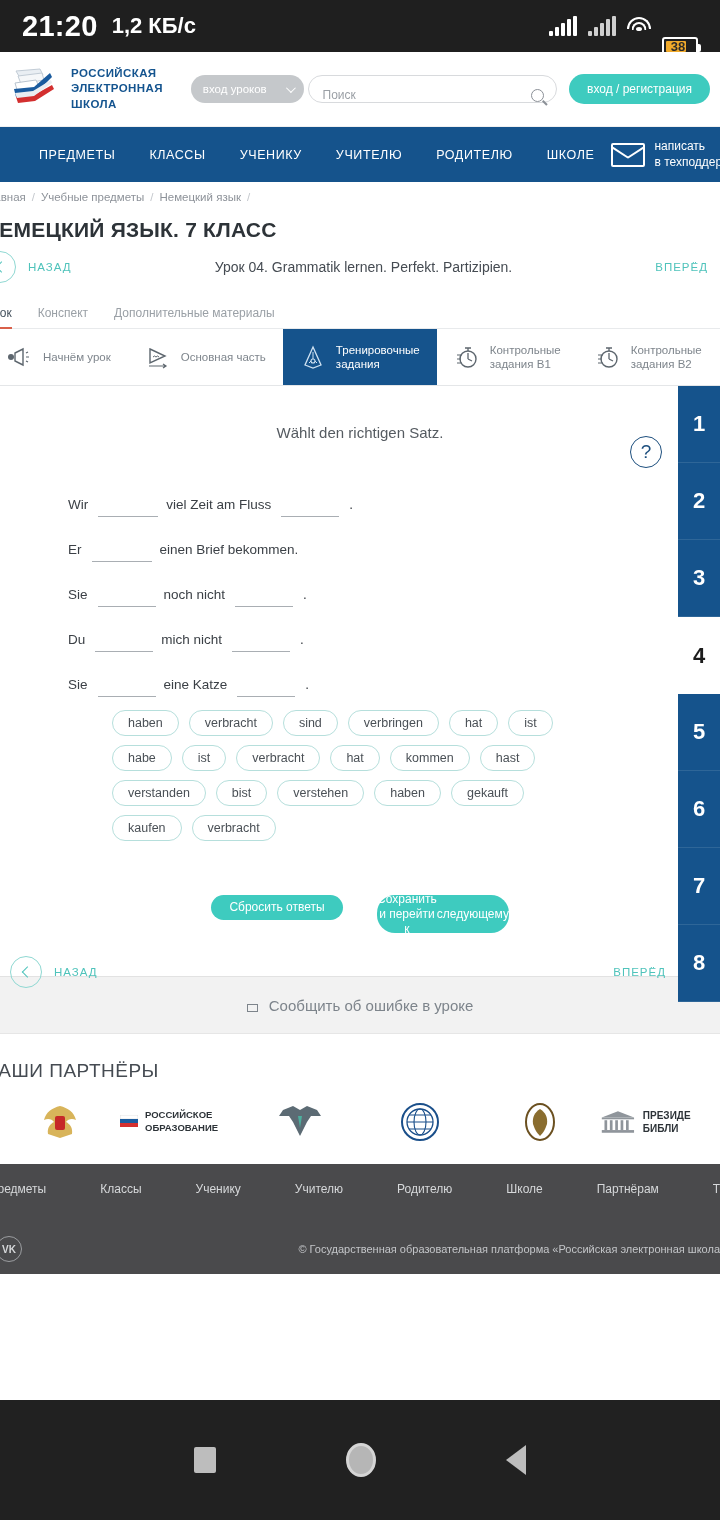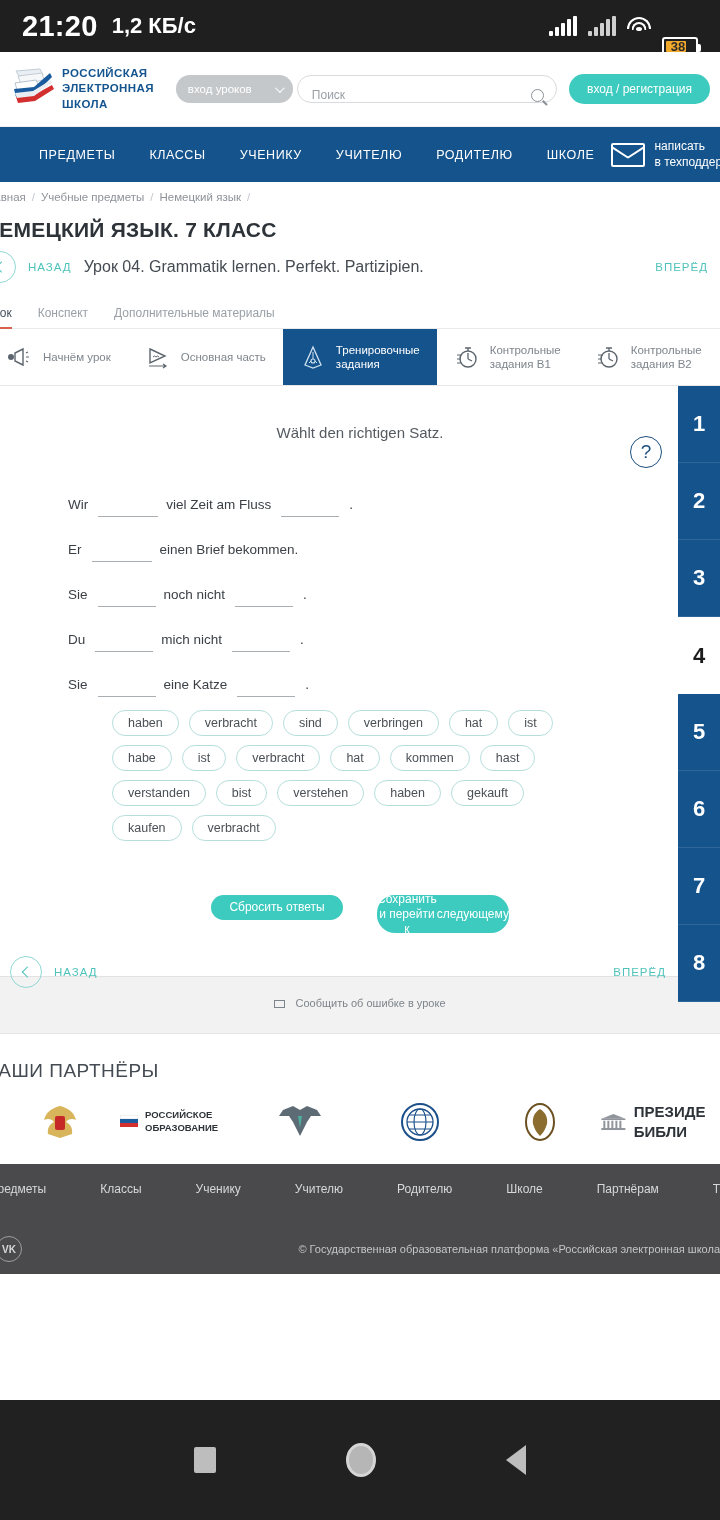--- a/index.html
+++ b/index.html
@@ -35,21 +35,21 @@
   .batt:after{ content:"";position:absolute;right:-5px;top:5px;width:3px;height:8px;background:#fff;border-radius:0 2px 2px 0; }
   .batt .fill{ position:absolute;left:2px;top:2px;bottom:2px;width:20px;background:#f0a92a;border-radius:1px; }
   .batt .num{ position:relative;font-size:13px;font-weight:bold;color:#2a2a2a;z-index:2;padding-right:4px; }
 
   
   .page { height: 1348px; background:#fff; overflow:hidden; position:relative; }
 
   
   .site-header { height:75px; background:#fff; display:flex; align-items:center;
                  padding:0 10px; border-bottom:1px solid #f0f0f0; }
-  .logo { display:flex; align-items:center; margin-right:22px; }
+  .logo { display:flex; align-items:center; gap:9px; margin-right:28px; }
   .logo-mark { width:52px; height:52px; position:relative; flex:none; }
   .logo-text { font-size:11.5px; font-weight:bold; color:#14548f; line-height:1.35;
                letter-spacing:.4px; white-space:nowrap; }
   .hdr-select { width:125px; height:28px; background:#c5c8cb; border-radius:14px;
                 color:#fff; font-size:11.5px; display:flex; align-items:center;
                 padding:0 12px; position:relative; }
   .hdr-select .chev { position:absolute; right:11px; width:7px; height:7px;
                 border-right:1.5px solid #fff; border-bottom:1.5px solid #fff;
                 transform:rotate(45deg) translateY(-2px); }
   .hdr-search { width:280px; height:28px; background:#fff; border:1px solid #d8dadd;
@@ -88,21 +88,21 @@
   .subject { font-size:21px; font-weight:bold; color:#2d3338; letter-spacing:.2px;
              margin-left:-16px; }
   .lesson-row { display:flex; align-items:center; height:50px; position:relative; }
   .circle-btn { width:32px; height:32px; border:1px solid #8fd8d2; border-radius:50%;
                 display:flex; align-items:center; justify-content:center; flex:none; }
   .circle-btn .ar { width:8px; height:8px; border-left:1.6px solid #4fc3bb;
                 border-bottom:1.6px solid #4fc3bb; }
   .circle-btn.left .ar { transform:rotate(45deg) translate(1px,-1px); }
   .circle-btn.right .ar { transform:rotate(-135deg) translate(1px,-1px); }
   .nav-lbl { font-size:11.5px; color:#4fc3bb; letter-spacing:1px; margin:0 12px; }
-  .lesson-title { flex:1; font-size:16px; color:#454b52; }
+  .lesson-title { flex:1; text-align:center; font-size:14px; color:#454b52; }
 
   
   .tabs { display:flex; gap:26px; padding:14px 0 0 0; border-bottom:1px solid #e8eaec;
           margin-left:-14px; }
   .tab { font-size:12px; color:#9aa0a6; padding-bottom:8px; position:relative; }
   .tab.active { color:#45525e; }
   .tab.active:after { content:""; position:absolute; left:0; right:0; bottom:-1px;
                       height:2px; background:#d9604a; }
 
   
@@ -134,21 +134,21 @@
 
   .actions { display:flex; justify-content:center; gap:34px; margin-top:54px; }
   .btn-teal { background:#3ecbbf; color:#fff; border-radius:18px; font-size:12px;
               display:flex; align-items:center; justify-content:center; text-align:center;
               line-height:1.25; }
   .btn-reset { width:132px; height:25px; }
   .btn-save { width:132px; height:38px; padding:0 8px; }
 
   .bottom-nav { display:flex; align-items:center; padding:0 10px; height:46px; margin-top:16px; }
   .bottom-nav .sp { flex:1; }
-  .report { text-align:center; font-size:11px; color:#7d848b; padding-top:2px; }
+  .report { text-align:center; font-size:15px; color:#7d848b; padding-top:2px; }
   .report .m { display:inline-block; width:11px; height:8px; border:1px solid #7d848b;
                margin-right:7px; position:relative; top:1px; }
 
   
   .rail { position:absolute; right:0; top:0; width:42px; }
   .rail .cell { height:77px; background:#15538c; color:#fff; font-size:22px; font-weight:bold;
                 display:flex; align-items:center; justify-content:center;
                 border-bottom:1px solid #2e6698; }
   .rail .cell.cur { background:#fff; color:#1c1c1c; border:none; }
 
@@ -507,21 +507,21 @@
               <rect x="2" y="22" width="36" height="3" fill="#8f959b"></rect>
               <g fill="#8f959b">
                 <rect x="5" y="11" width="3" height="11"></rect>
                 <rect x="11" y="11" width="3" height="11"></rect>
                 <rect x="17" y="11" width="3" height="11"></rect>
                 <rect x="23" y="11" width="3" height="11"></rect>
                 <rect x="29" y="11" width="3" height="11"></rect>
               </g>
               <path d="M2 8 L20 1 L38 8 Z" fill="#8f959b"></path>
             </svg>
-          <span style="font-size:15px;font-weight:bold;color:#2d3338;line-height:1.35">ПРЕЗИДЕ БИБЛИ</span>
+          <span style="font-size:10px;font-weight:bold;color:#2d3338;line-height:1.35">ПРЕЗИДЕ БИБЛИ</span>
         </div>
       </div>
     </div>
 
     <div class="footer">
       <div class="f-links">
         <a href="#">предметы</a>
         <a href="#">Классы</a>
         <a href="#">Ученику</a>
         <a href="#">Учителю</a>

